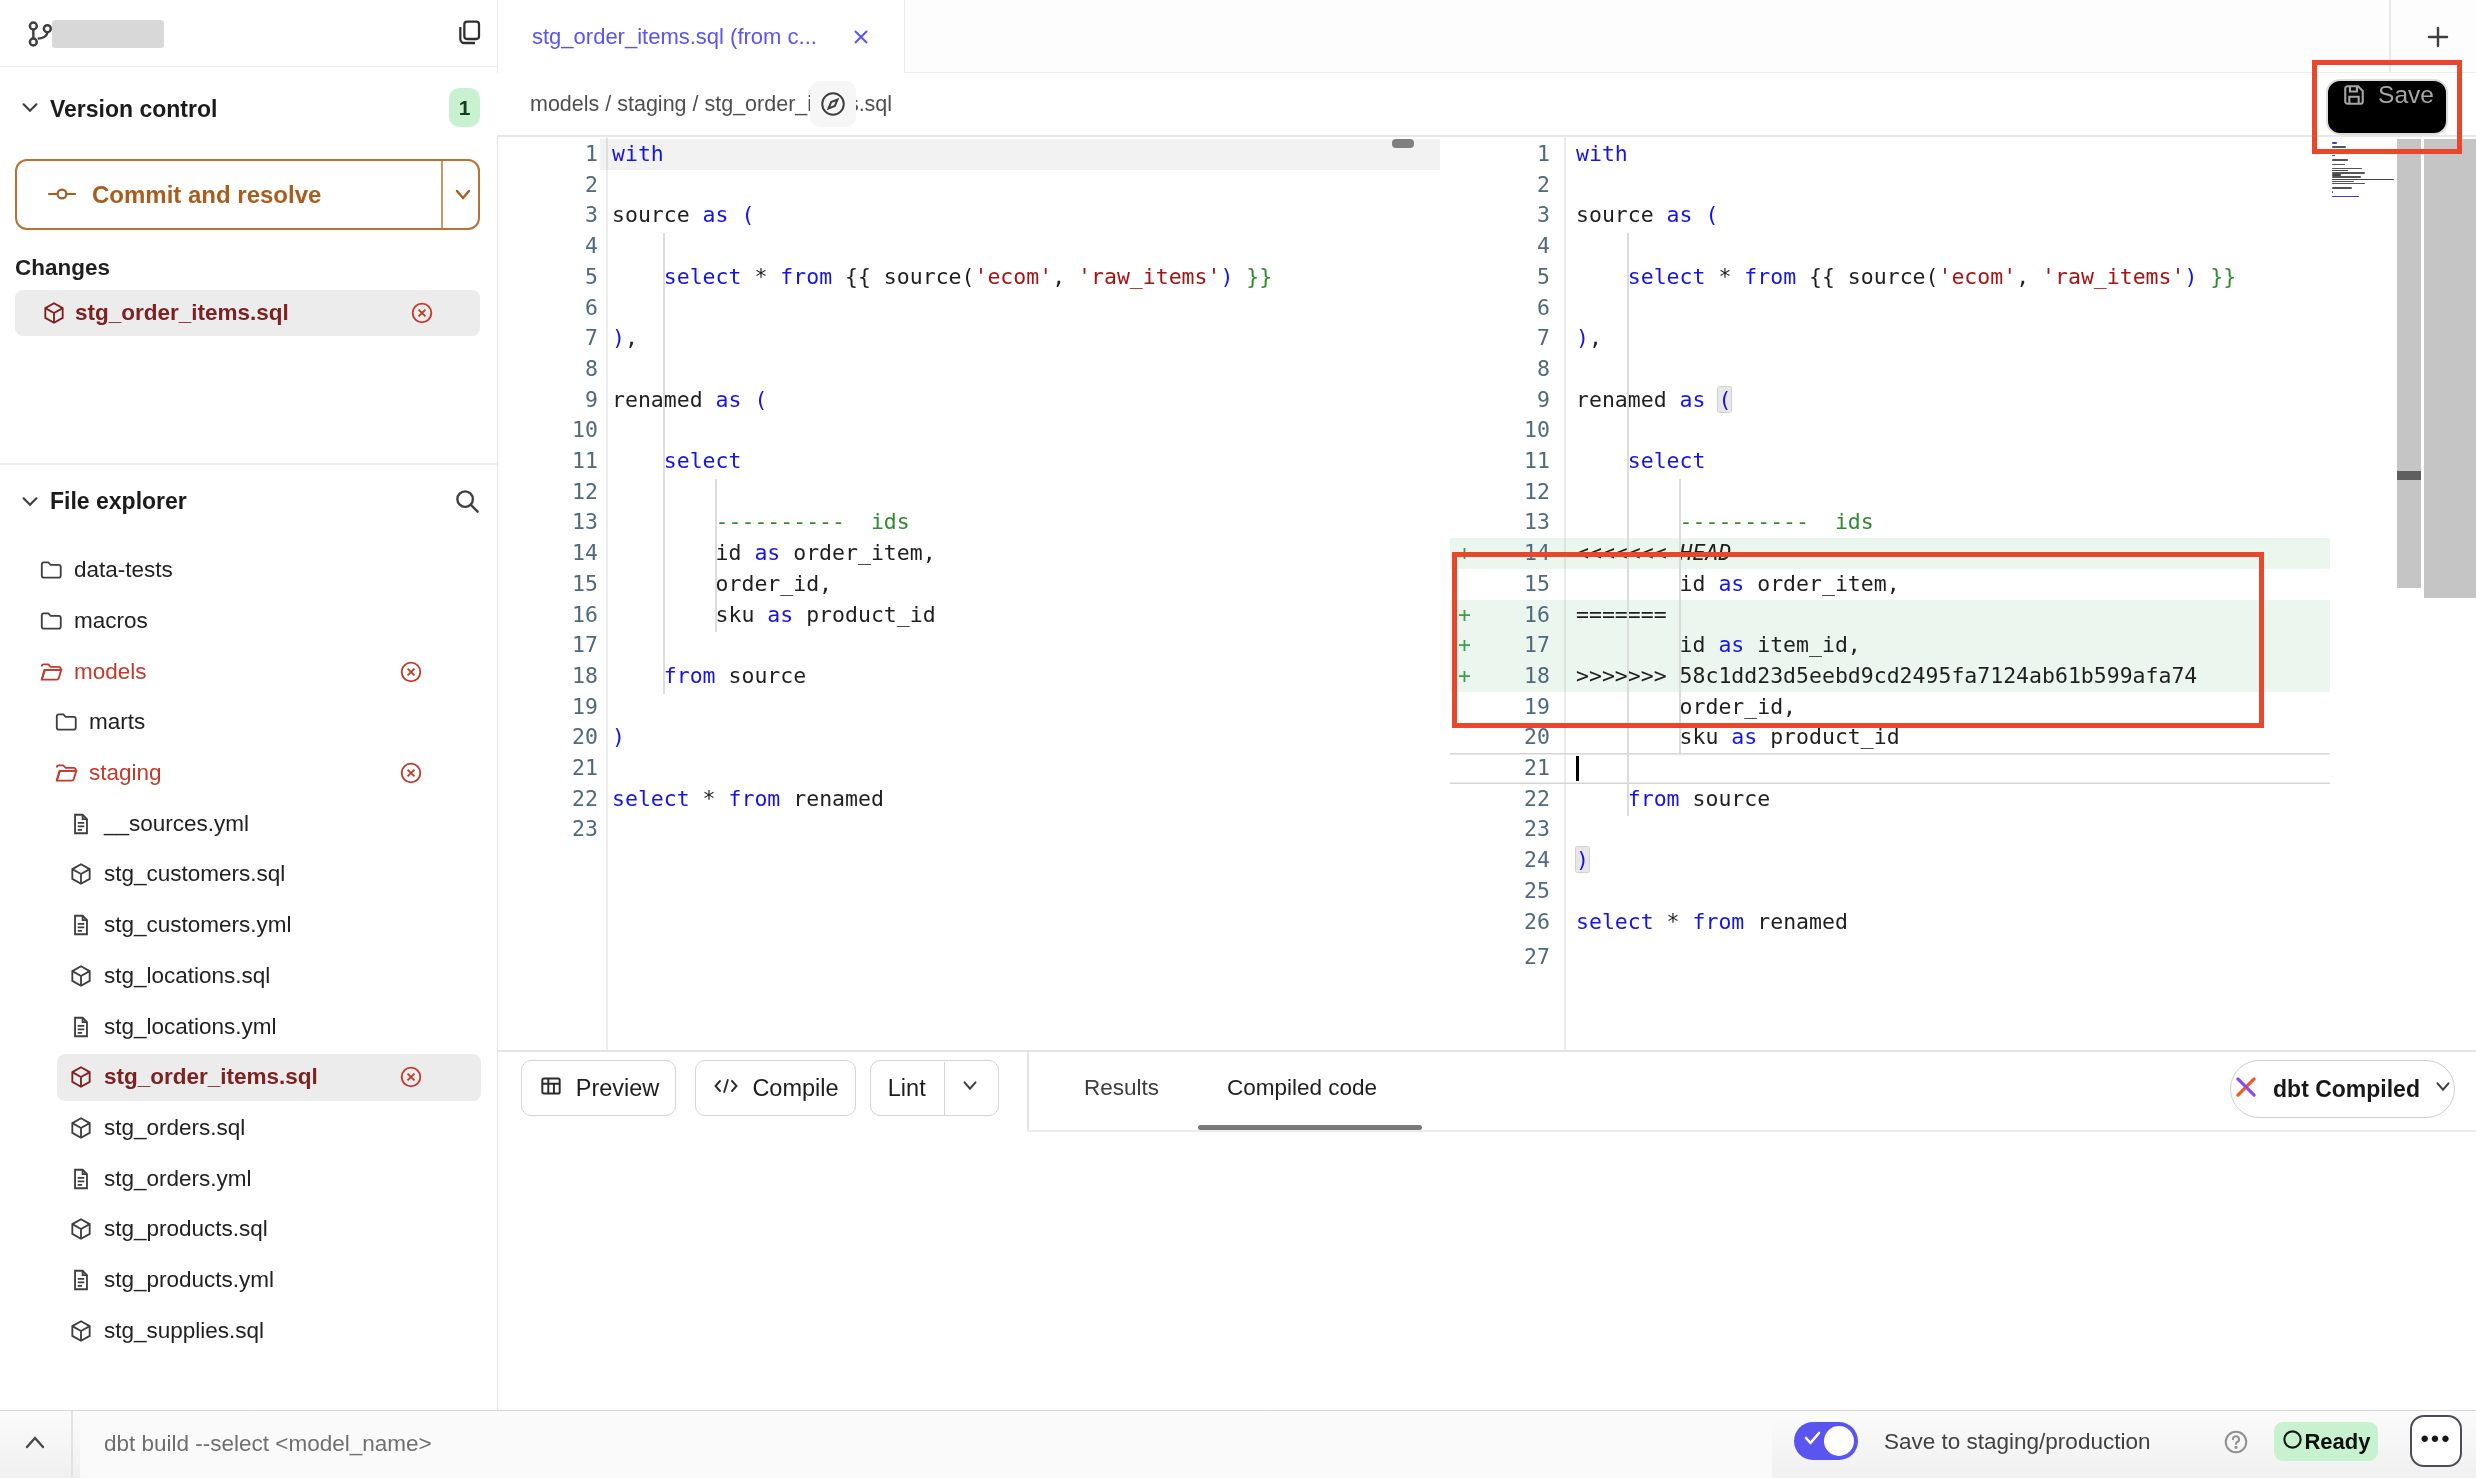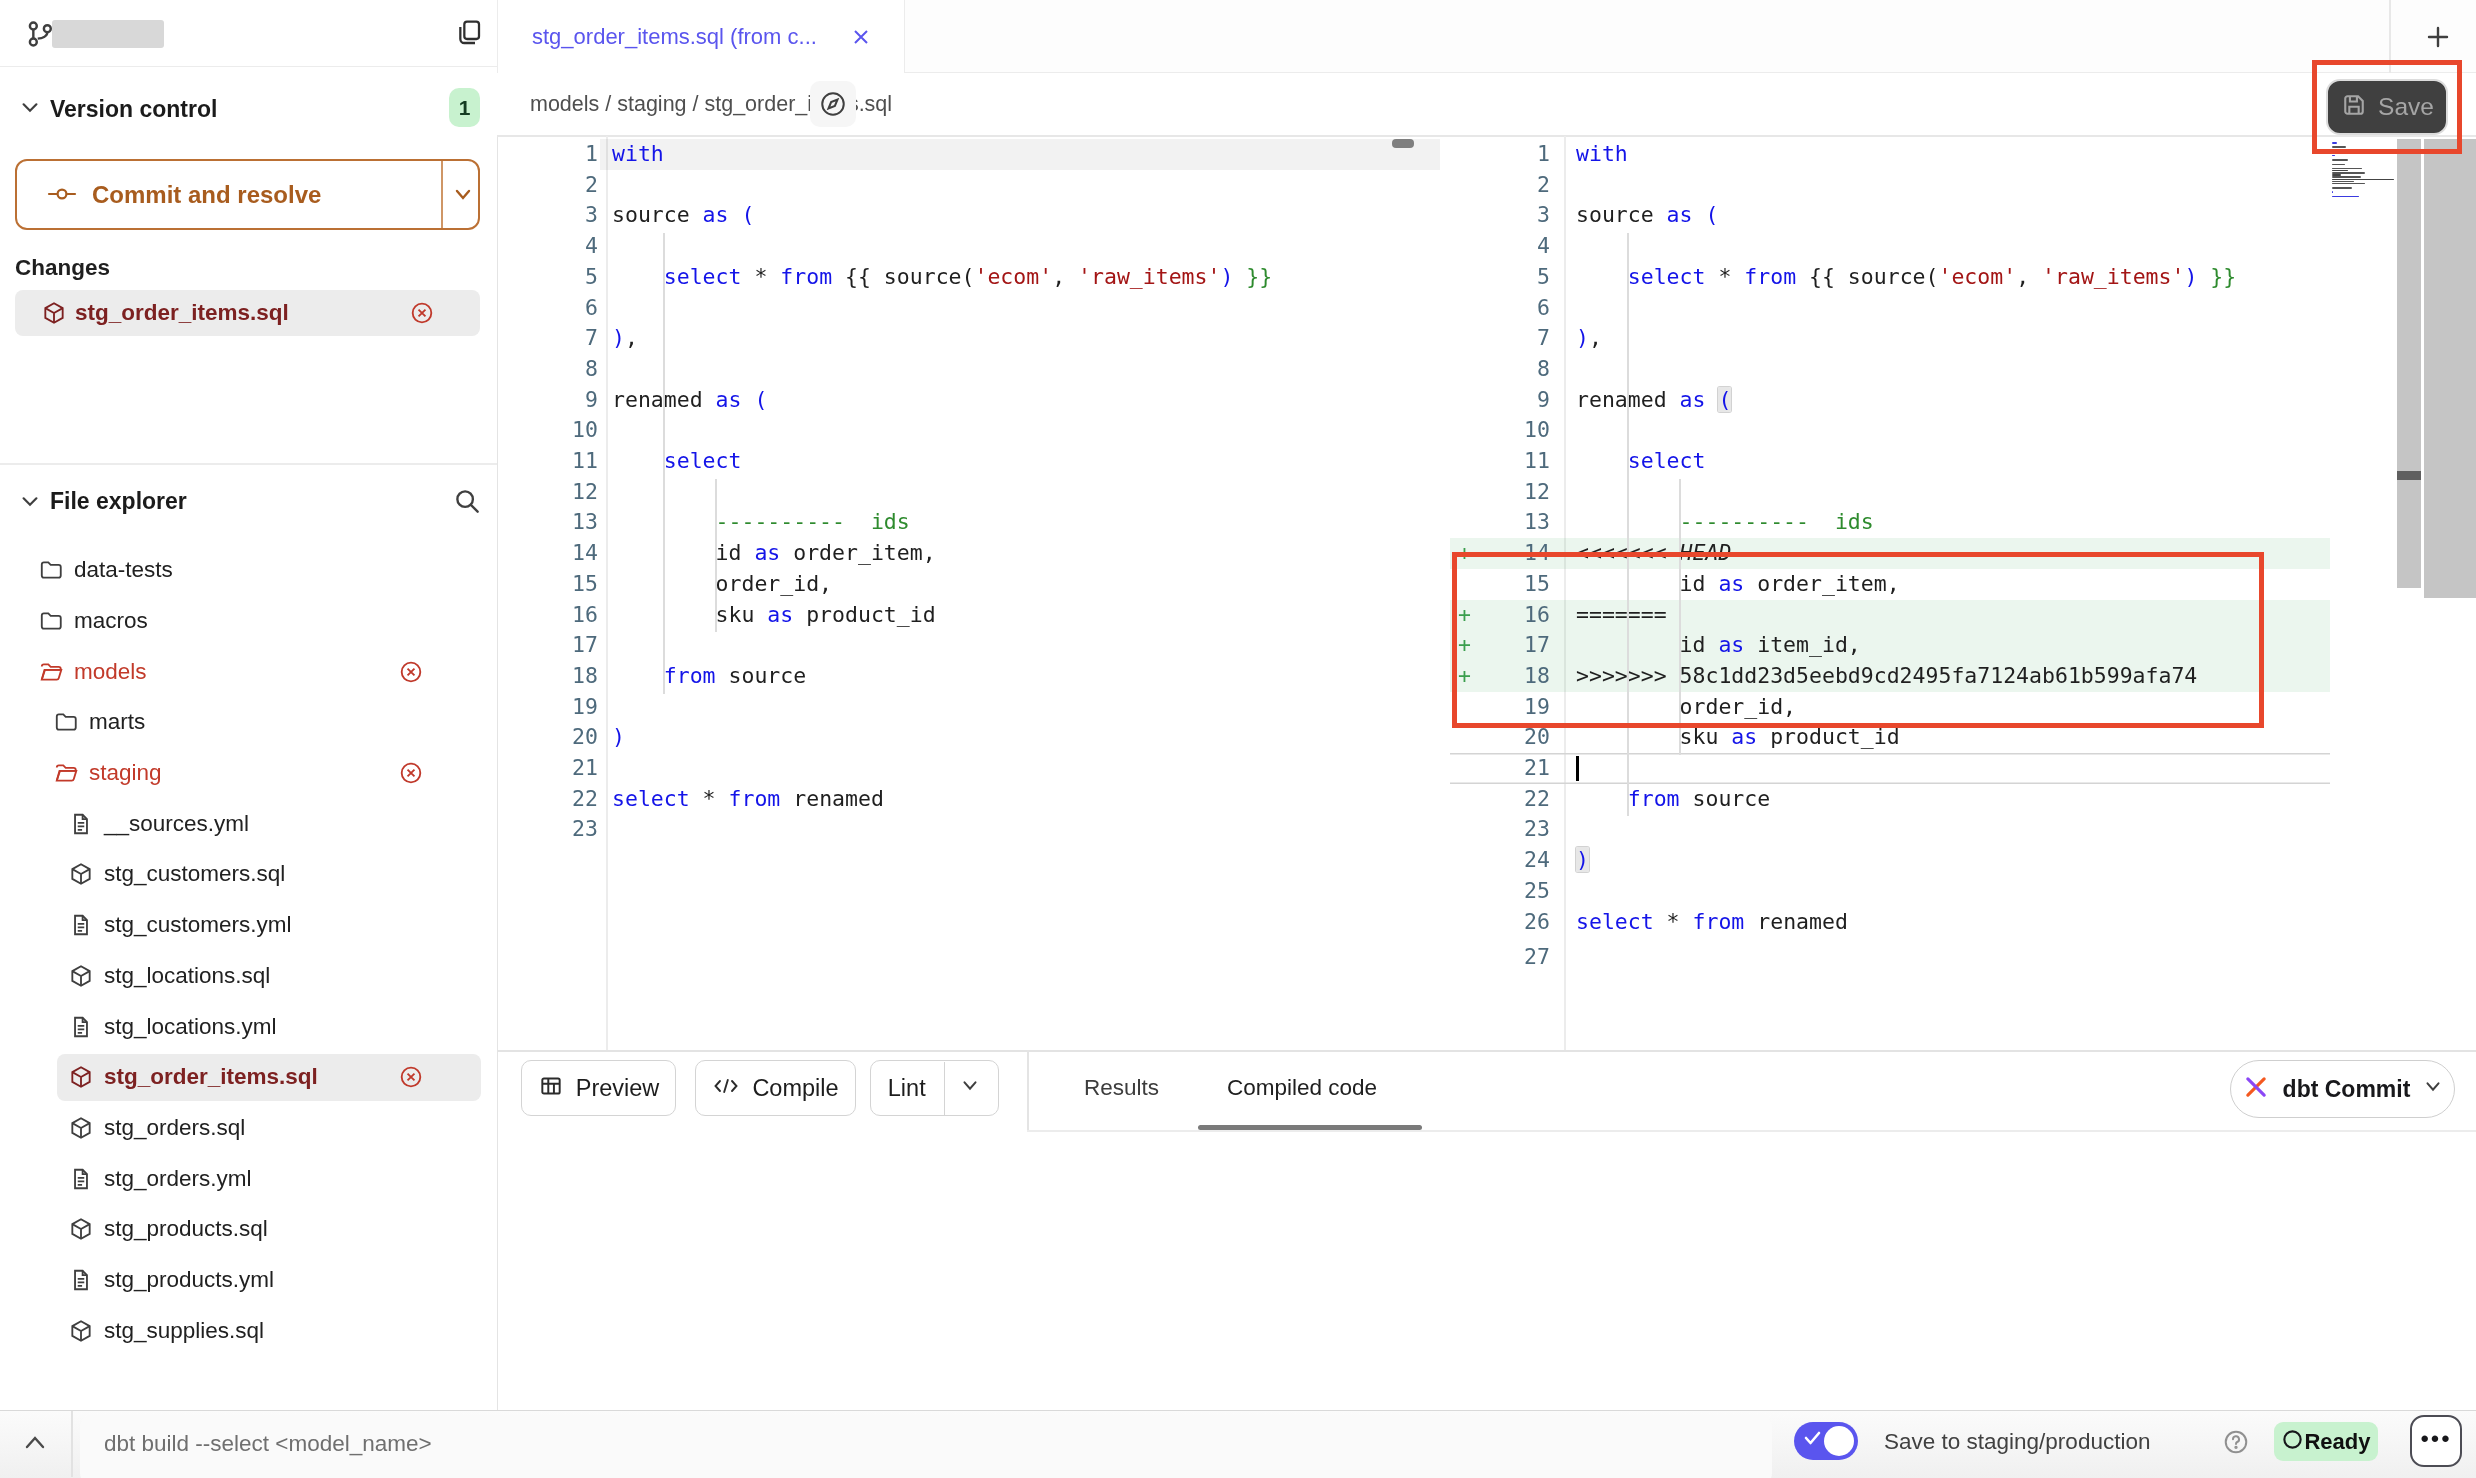--- a/index.html
+++ b/index.html
@@ -40,22 +40,22 @@
   #tab-active{position:absolute;left:0;top:0;width:408px;height:73px;background:#fff;border-left:1.5px solid #ececec;
               border-right:1.5px solid #ececec;box-sizing:border-box;}
   #tab-active .lbl{position:absolute;left:34px;top:0;height:73px;line-height:73px;font-size:22px;color:#5a55ee;}
   #tab-rest-border{position:absolute;left:408px;top:71.5px;width:1571px;height:1.5px;background:#ececec;}
   #breadcrumb-bar{position:absolute;left:497px;top:73px;width:1979px;height:63px;border-bottom:1.5px solid #e9e9e9;box-sizing:border-box;background:#fff;}
   #breadcrumb-bar .lbl{position:absolute;left:33px;top:0;height:62px;line-height:62px;font-size:21.5px;color:#4f4f4f;}
   #lineage-btn{position:absolute;left:313px;top:8px;width:46px;height:46px;border-radius:10px;background:#f6f6f6;
                display:flex;align-items:center;justify-content:center;}
 
   
-  #save-btn{position:absolute;left:2326px;top:79px;width:122px;height:56px;background:#404040;border:2px solid #dcdcdc;
-            border-radius:14px;box-sizing:border-box;display:flex;align-items:center;justify-content:center;gap:10px;}
+  #save-btn{position:absolute;left:2326px;top:79px;width:122px;height:56px;background:#000000;border:2px solid #dcdcdc;
+            border-radius:14px;box-sizing:border-box;display:flex;align-items:flex-start;justify-content:center;gap:10px;}
   #save-btn .lbl{font-size:24.5px;font-weight:500;color:#a5a5a5;}
   .red-box{position:absolute;border:5px solid #e8472c;box-sizing:border-box;z-index:50;}
 
   
   #editor-top-border{position:absolute;left:497px;top:135px;width:1979px;height:1.5px;background:#e7e7e7;}
   .pane{position:absolute;top:136px;height:914px;overflow:hidden;}
   #pane-left{left:500px;width:947px;}
   #pane-right{left:1450px;width:880px;}
   .rows{position:absolute;left:0;top:3px;right:0;}
   .crow{position:absolute;left:0;right:0;height:30.7px;font-family:"DejaVu Sans Mono",monospace;
@@ -521,21 +521,21 @@
   <div class="ptab" style="left:1227px;color:#202020;">Compiled code</div>
   <div id="compiled-underline"></div>
 
   <div id="copilot-btn">
     <span>
       <svg width="30" height="30" viewBox="0 0 24 24" fill="none" stroke-width="2.6" stroke-linecap="round">
         <path d="M5.5 18.5Q12 12 18.5 5.5" stroke="#f4581f"></path>
         <path d="M5.5 5.5Q12 12 18.5 18.5" stroke="#8b47f6"></path>
       </svg>
     </span>
-    <span class="lbl">dbt Commit</span>
+    <span class="lbl">dbt Compiled</span>
     <span>
       <svg width="22" height="14" viewBox="0 0 24 14" fill="none" stroke="#3f3f3f" stroke-width="2.2" stroke-linecap="round">
           <polyline points="6,3 12,10 18,3"></polyline>
         </svg>
     </span>
   </div>
 
 
   <div id="statusbar">
     <span class="abs" style="left:22px;top:22px;">

